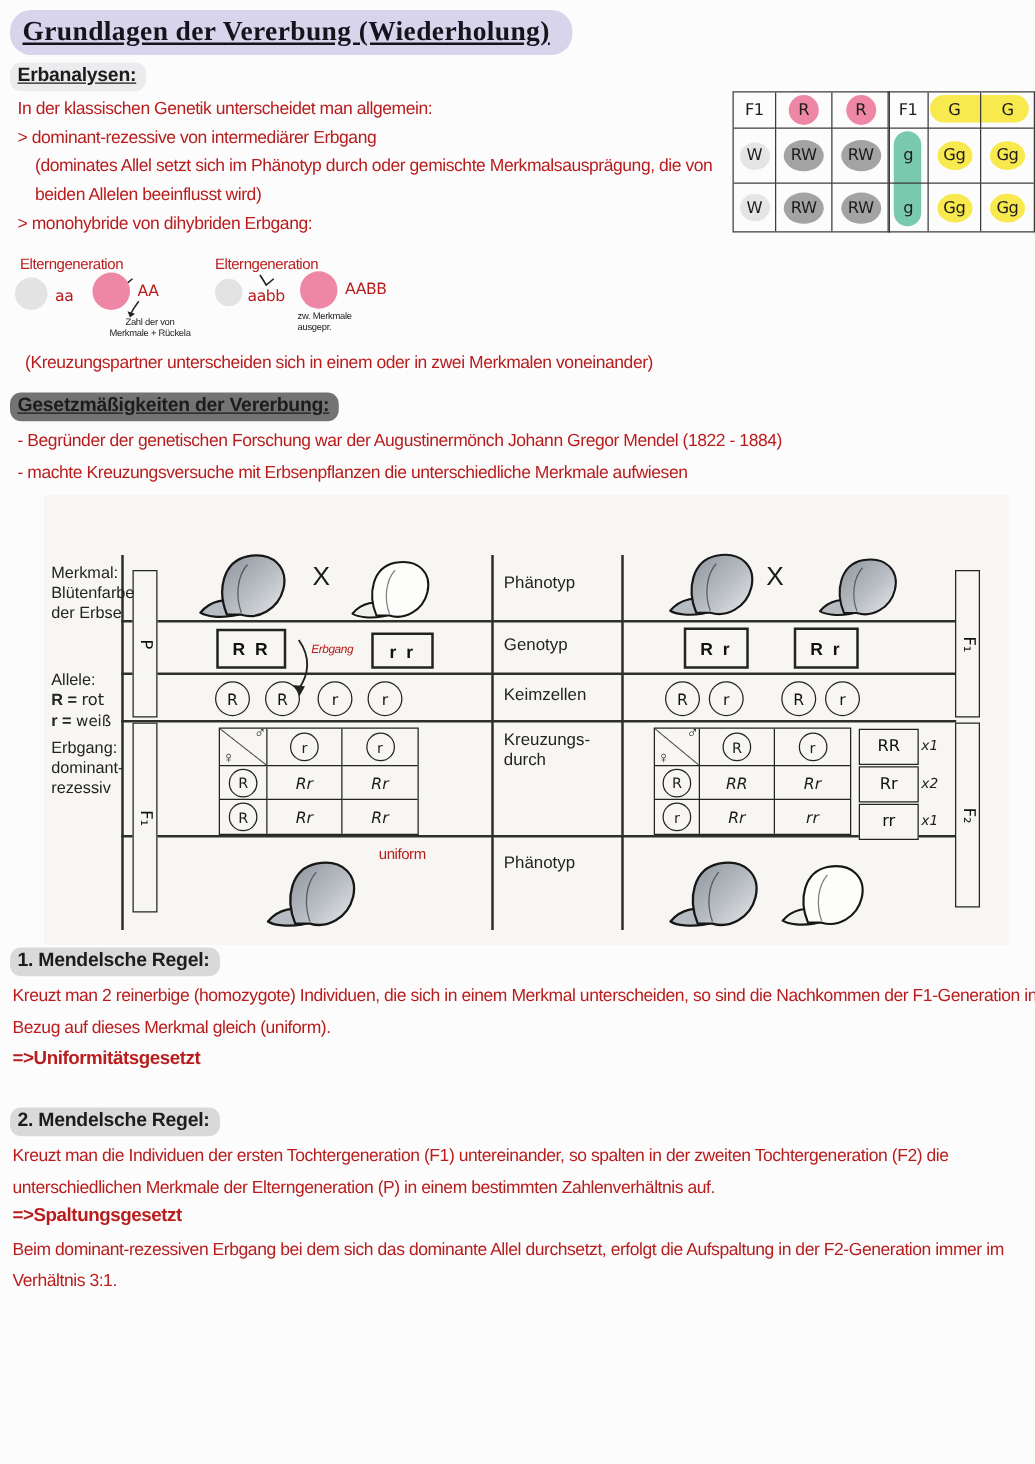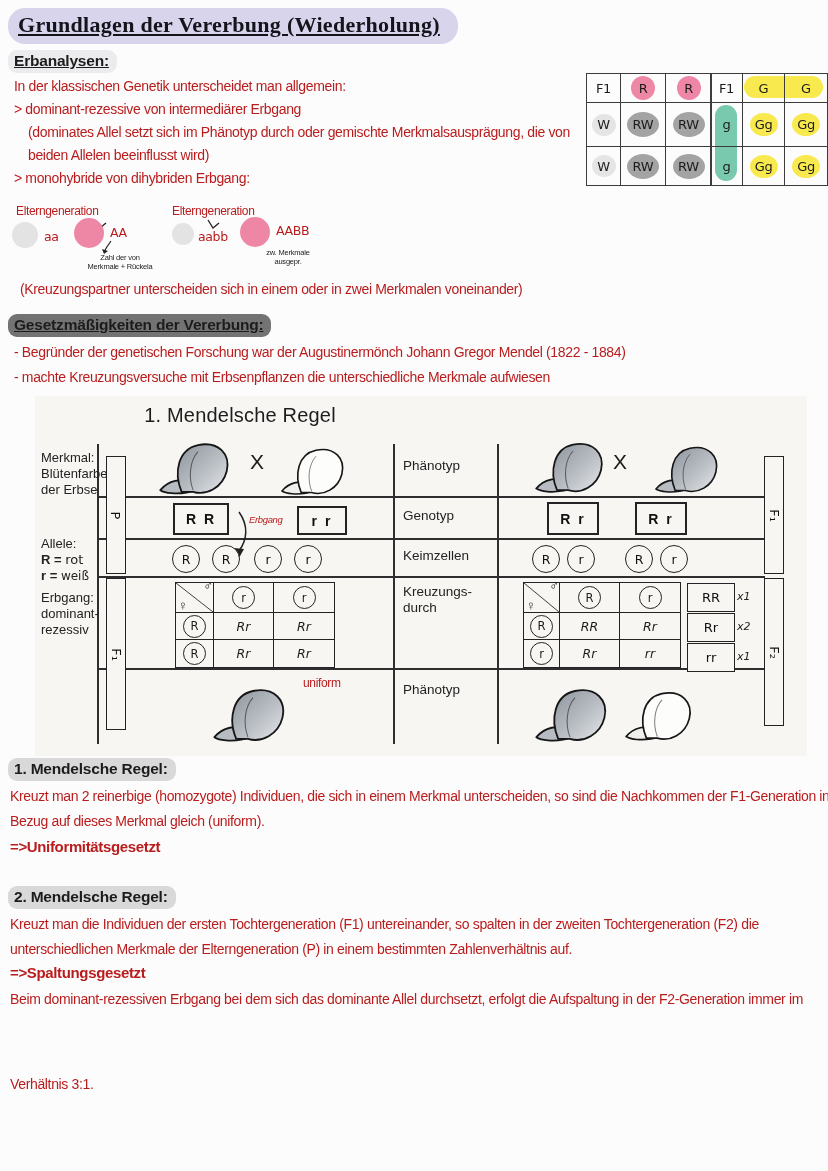--- a/index.html
+++ b/index.html
@@ -185,35 +185,34 @@
 </div>
 
 <div class="hw" style="left:172px;top:204px;font-size:12px;">Elterngeneration</div>
 <svg class="abs mini-arrow" style="left:205px;top:219px;" width="16" height="12">
   <polyline points="3,1 8,9 14,4" stroke-width="1.3"></polyline>
 </svg>
 <div class="dot" style="left:172px;top:223px;width:22px;height:22px;background:#e3e3e3;"></div>
 <div class="hw" style="left:198px;top:229px;font-size:12.5px;font-family:'DejaVu Sans',sans-serif;">aabb</div>
 <div class="dot" style="left:240px;top:217px;width:30px;height:30px;background:#ee87a5;"></div>
 <div class="hw" style="left:276px;top:223px;font-size:12.5px;font-family:'DejaVu Sans',sans-serif;">AABB</div>
-<div class="hw-xs" style="left:238px;top:248px;width:100px;text-align:center;">
+<div class="hw-xs" style="left:238px;top:248px;width:100px;text-align:left;">
   <span>zw. Merkmale</span><br>
   <span>ausgepr.</span>
 </div>
 
 <div class="hw" style="left:20px;top:281px;">(Kreuzungspartner unterscheiden sich in einem oder in zwei Merkmalen voneinander)</div>
 
 <div class="pill hl-lav" style="left:8px;top:314px;">
   <span class="sec-h">Gesetzmäßigkeiten der Vererbung:</span>
 </div>
 <div class="hw" style="left:14px;top:344px;">- Begründer der genetischen Forschung war der Augustinermönch Johann Gregor Mendel (1822 - 1884)</div>
 <div class="hw" style="left:14px;top:369px;">- machte Kreuzungsversuche mit Erbsenpflanzen die unterschiedliche Merkmale aufwiesen</div>
 
 <div class="figure">
-  <div class="fig-title" style="left:70px;top:8px;">1. Mendelsche Regel</div>
 
   <div class="vline" style="left:62px;top:48px;height:300px;"></div>
   <div class="vline" style="left:358px;top:48px;height:300px;"></div>
   <div class="vline" style="left:462px;top:48px;height:300px;"></div>
   <div class="hline" style="left:62px;top:100px;width:668px;"></div>
   <div class="hline" style="left:62px;top:142px;width:668px;"></div>
   <div class="hline" style="left:62px;top:180px;width:668px;"></div>
   <div class="hline" style="left:62px;top:272px;width:668px;"></div>
 
   <div class="vbar" style="left:71px;top:60px;height:116px;">
@@ -401,13 +400,13 @@
 <div class="hw" style="left:10px;top:813px;">Bezug auf dieses Merkmal gleich (uniform).</div>
 <div class="hw hw-b" style="left:10px;top:838px;font-size:15px;">=&gt;Uniformitätsgesetzt</div>
 
 <div class="pill hl-gray" style="left:8px;top:886px;">
   <span class="sec-h" style="text-decoration:none;">2. Mendelsche Regel:</span>
 </div>
 <div class="hw" style="left:10px;top:916px;">Kreuzt man die Individuen der ersten Tochtergeneration (F1) untereinander, so spalten in der zweiten Tochtergeneration (F2) die</div>
 <div class="hw" style="left:10px;top:941px;">unterschiedlichen Merkmale der Elterngeneration (P) in einem bestimmten Zahlenverhältnis auf.</div>
 <div class="hw hw-b" style="left:10px;top:964px;font-size:15px;">=&gt;Spaltungsgesetzt</div>
 <div class="hw" style="left:10px;top:991px;">Beim dominant-rezessiven Erbgang bei dem sich das dominante Allel durchsetzt, erfolgt die Aufspaltung in der F2-Generation immer im</div>
-<div class="hw" style="left:10px;top:1076px;">Verhältnis 3:1.</div>
+<div class="hw" style="left:10px;top:1016px;">Verhältnis 3:1.</div>
 
 </body></html>

